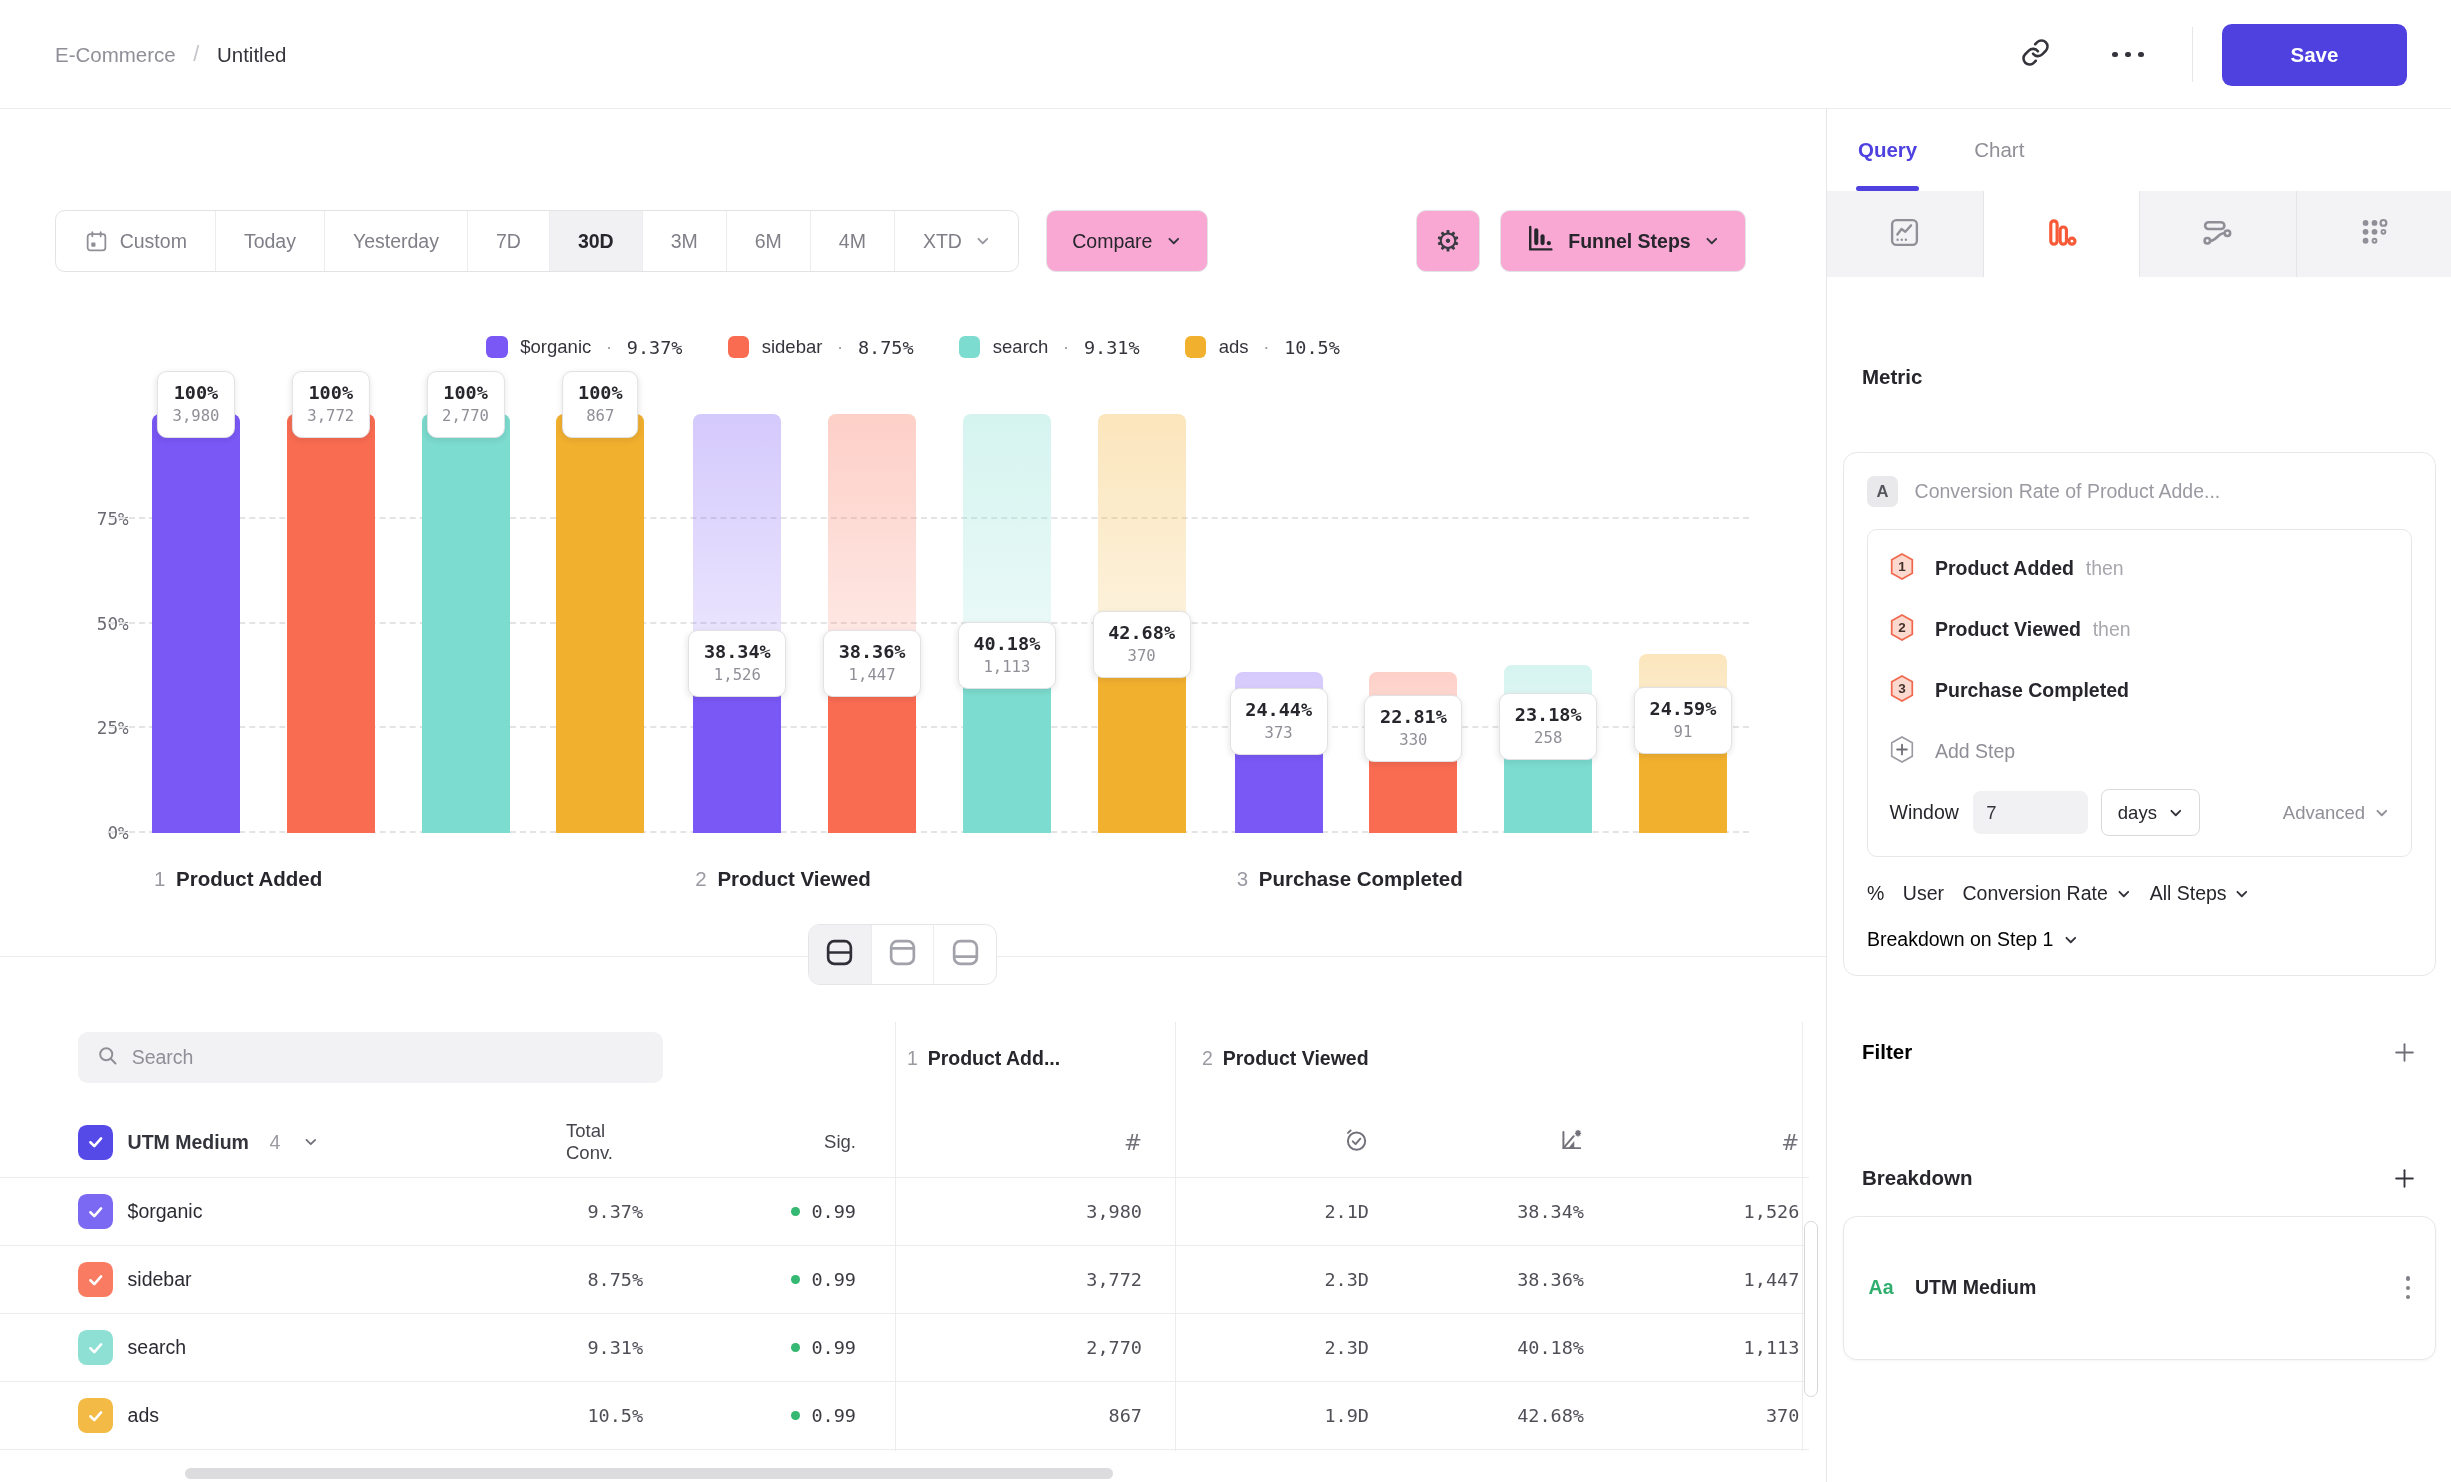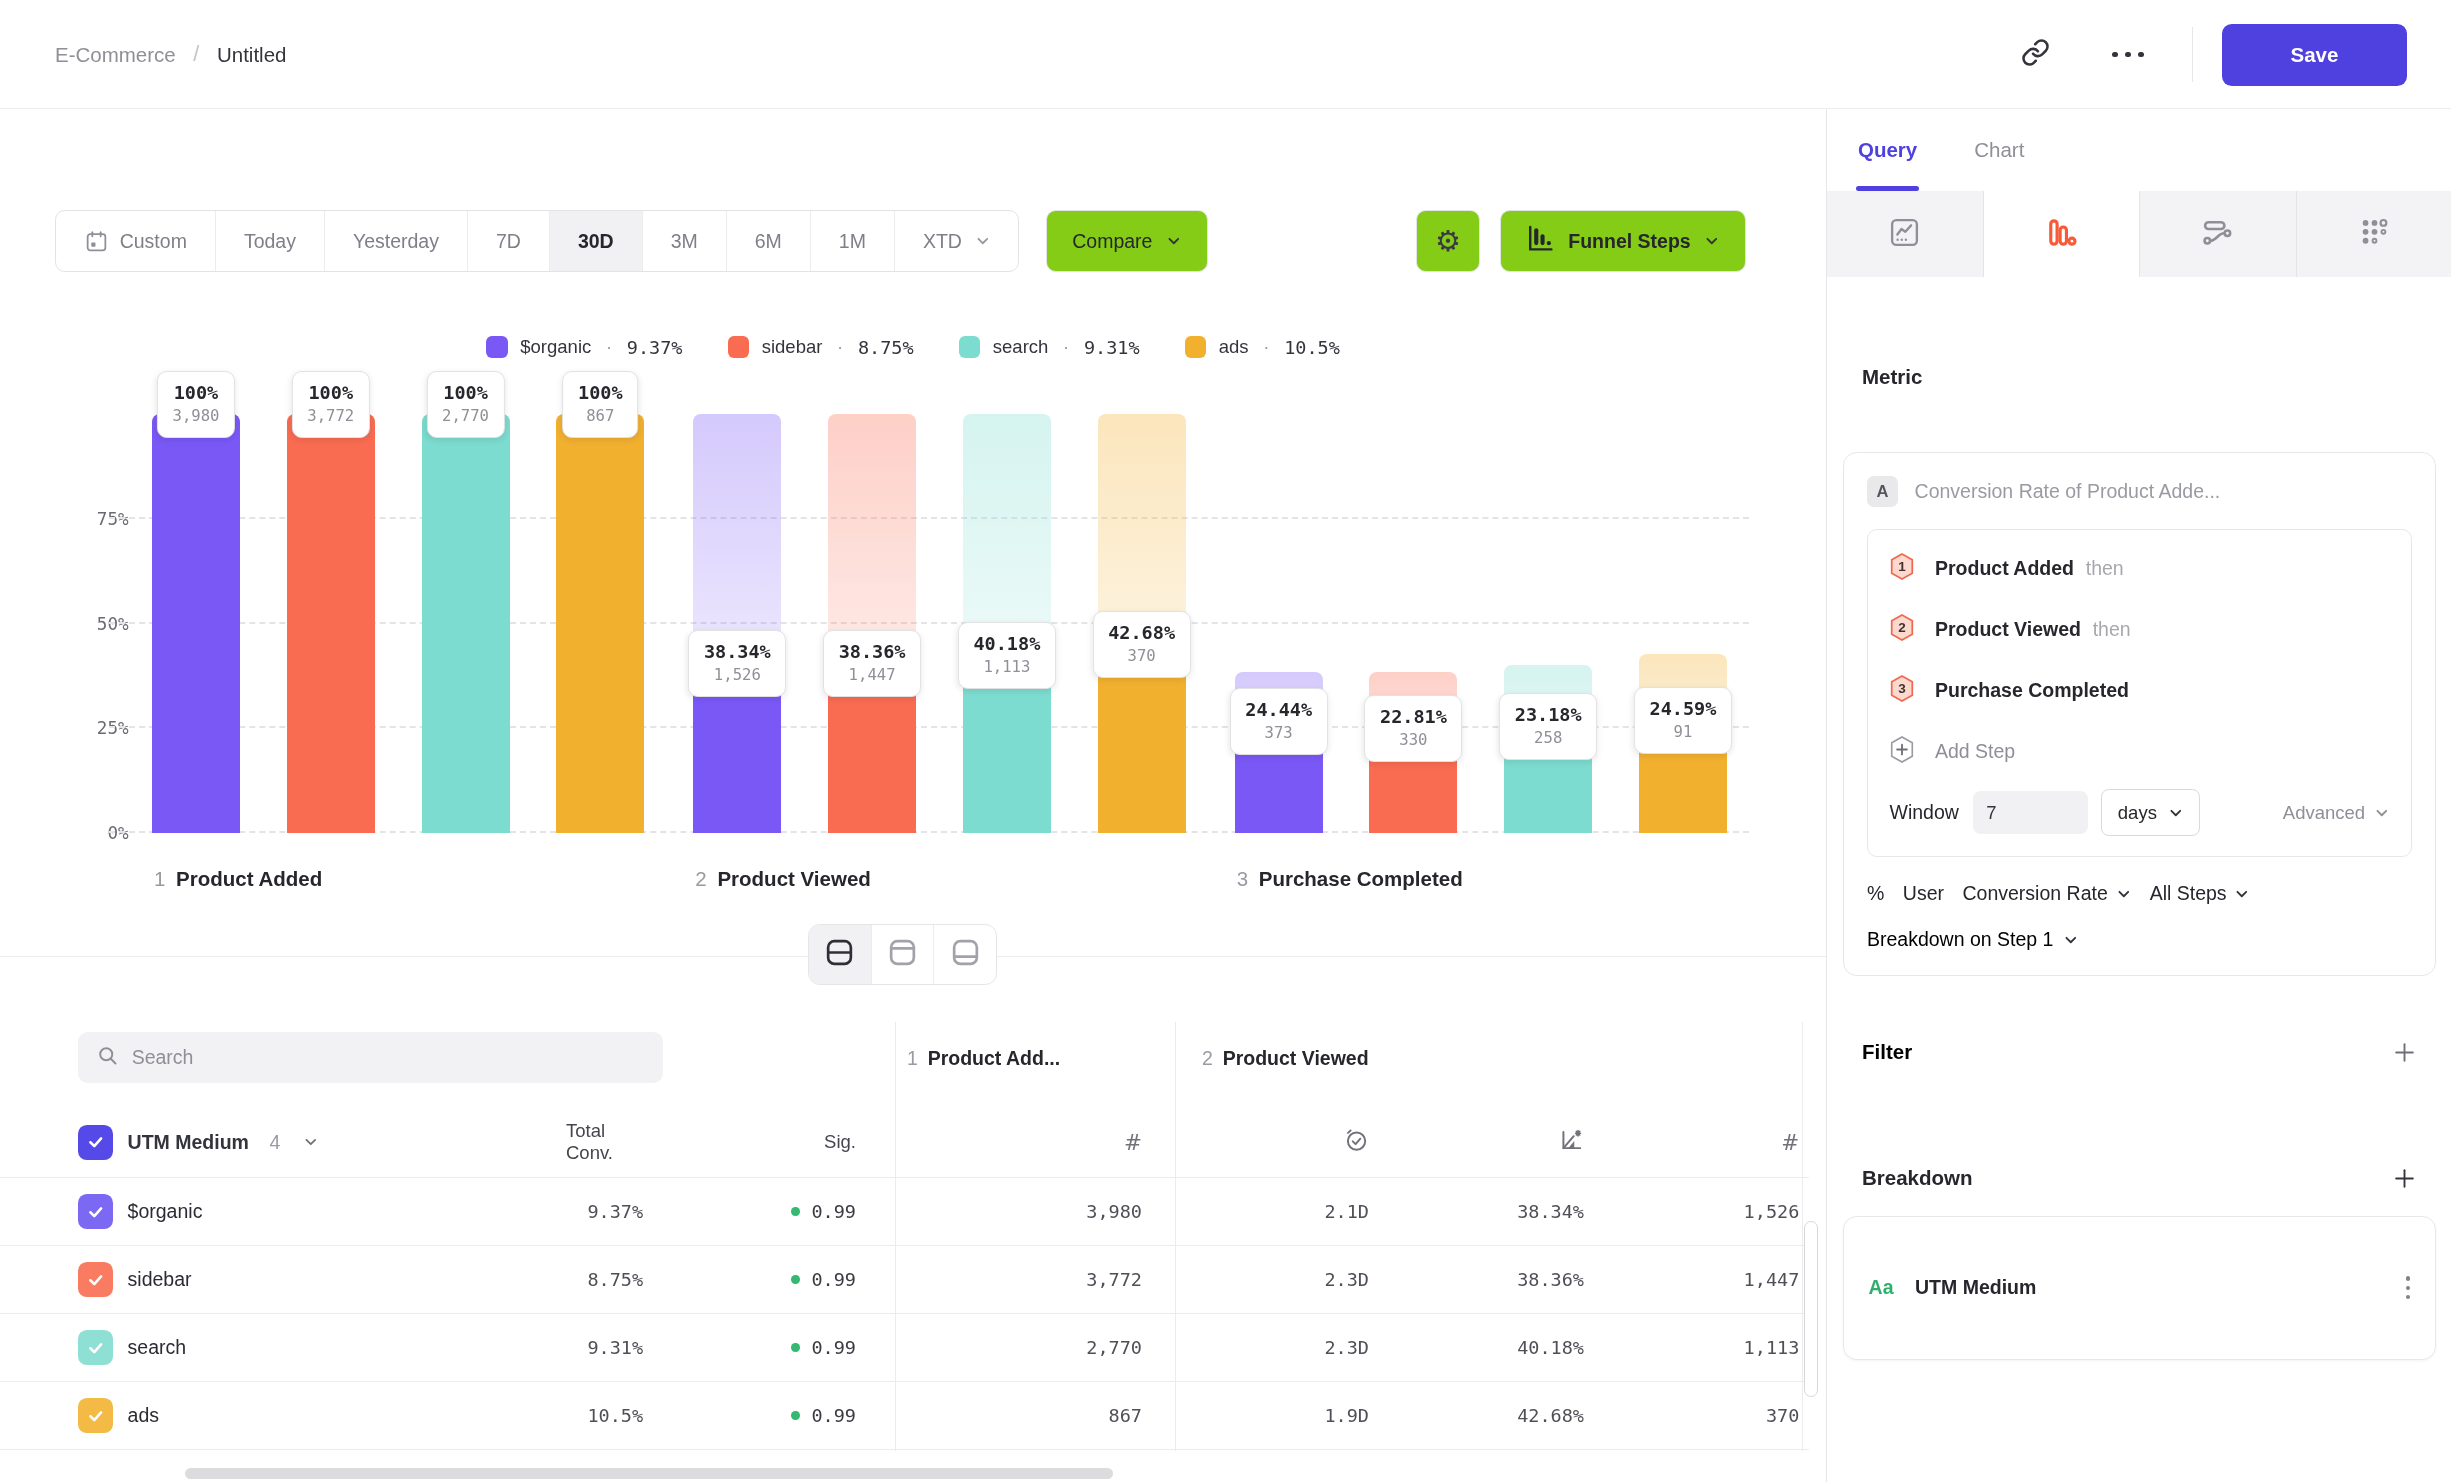--- a/index.html
+++ b/index.html
@@ -26,21 +26,21 @@
   
   .main { position:absolute; left:0; top:109px; width:1826px; height:1373px; background:#fff; }
 
   .toolbar { position:absolute; left:55px; right:80px; top:101px; height:62px; display:flex; align-items:stretch; }
   .seg { display:flex; border:1px solid #e3e3e5; border-radius:9.8px; overflow:hidden; background:#fff; }
   .seg-item { display:flex; align-items:center; gap:10.7px; padding:0 28px; font-size:19.5px; color:#7f7f88; border-right:1px solid #ececee; white-space:nowrap; }
   .seg-item:last-child { border-right:none; }
   .seg-item.active { background:#f1f1f3; color:#26262c; font-weight:700; }
   .seg-item .chev { color:#9a9aa2; margin-left:2px; display:flex; }
   .tb-btn { display:flex; align-items:center; gap:13.7px; border:1px solid #e3e3e5; border-radius:9.8px;
-    background:#84cc16; padding:0 25px; font-size:19.5px; color:#26262c; font-weight:500; white-space:nowrap; }
+    background:#f9a8d4; padding:0 25px; font-size:19.5px; color:#26262c; font-weight:500; white-space:nowrap; }
   .compare-btn { margin-left:27px; }
   .tb-spacer { flex:1; }
   .gear-btn { width:64px; padding:0; justify-content:center; font-size:29px; color:#3a3a42;
     font-family:"DejaVu Sans", sans-serif; }
   .funnel-btn { margin-left:19.5px; font-weight:600; }
 
   
   .legend { position:absolute; left:0; top:227px; width:100%; display:flex; justify-content:center; gap:45px; }
   .legend-item { display:flex; align-items:center; gap:12.7px; font-size:18.5px; color:#34343c; }
   .swatch { width:21.5px; height:21.5px; border-radius:5.9px; }
@@ -218,21 +218,21 @@
           <div class="seg-item active">
             <span>30D</span>
           </div>
           <div class="seg-item">
             <span>3M</span>
           </div>
           <div class="seg-item">
             <span>6M</span>
           </div>
           <div class="seg-item">
-            <span>1M</span>
+            <span>4M</span>
           </div>
           <div class="seg-item">
             <span>XTD</span>
             <span class="chev">
               <svg width="15.6" height="15.6" viewBox="0 0 16 16">
                 <polyline points="3.5,6 8,10.5 12.5,6" fill="none" stroke="currentColor" stroke-width="1.9" stroke-linecap="round" stroke-linejoin="round"></polyline>
               </svg>
             </span>
           </div>
         </div>

